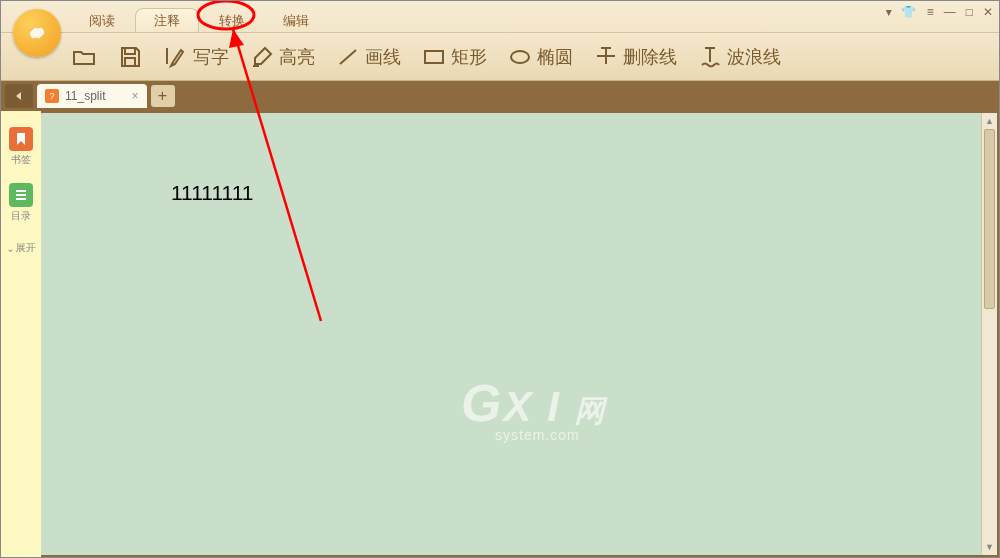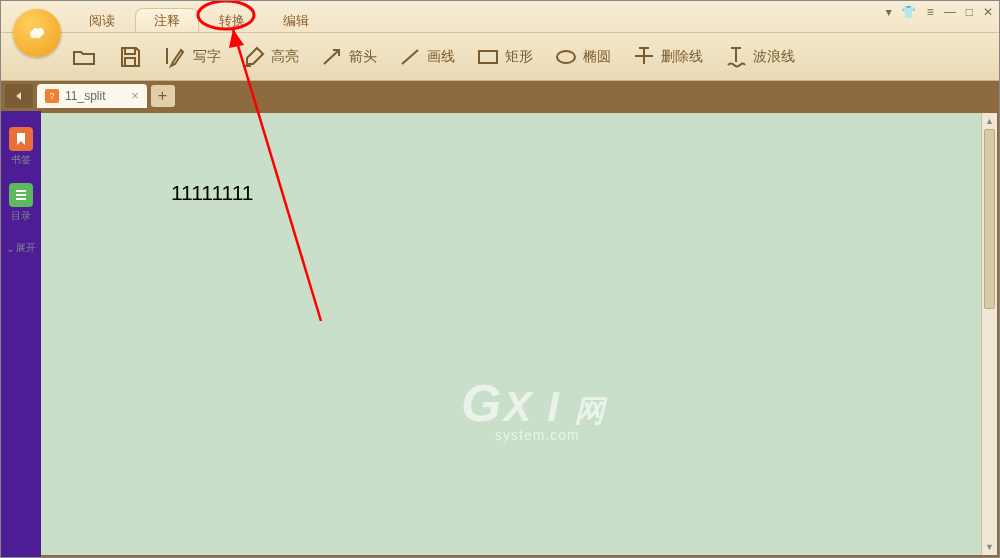--- a/index.html
+++ b/index.html
@@ -79,21 +79,21 @@
       cursor: pointer;
       border-radius: 3px;
     }
     .tool-icon {
       width: 26px;
       height: 26px;
       display: flex;
       align-items: center;
       justify-content: center;
     }
-    .tool-label { font-size: 14px; }
+    .tool-label { font-size: 18px; }
     
     .tab-bar {
       height: 30px;
       background: #8d6b3f;
       display: flex;
       align-items: center;
       padding-left: 4px;
       gap: 4px;
     }
     .back-btn {
@@ -143,21 +143,21 @@
       font-size: 16px;
     }
     
     .main-area {
       display: flex;
       height: calc(558px - 24px - 48px - 30px - 10px);
       background: #8d6b3f;
     }
     .sidebar {
       width: 40px;
-      background: #4c1d95;
+      background: #fef9c3;
       display: flex;
       flex-direction: column;
       align-items: center;
       padding-top: 12px;
       gap: 8px;
     }
     .sidebar-item {
       display: flex;
       flex-direction: column;
       align-items: center;
@@ -295,28 +295,20 @@
     </span>
     <span class="tool-label">写字</span>
   </div>
   <div class="tool-btn">
     <span class="tool-icon">
       <svg width="26" height="26" viewBox="0 0 26 26">
           <path d="M16 4 L22 10 L12 20 L6 20 L6 14 Z M4 22 L10 22" fill="none" stroke="#7a5c2e" stroke-width="2"></path>
         </svg>
     </span>
     <span class="tool-label">高亮</span>
-  </div>
-  <div class="tool-btn">
-    <span class="tool-icon">
-      <svg width="26" height="26" viewBox="0 0 26 26">
-          <path d="M5 20 L20 6 M14 6 L20 6 L20 12" fill="none" stroke="#7a5c2e" stroke-width="2"></path>
-        </svg>
-    </span>
-    <span class="tool-label">箭头</span>
   </div>
   <div class="tool-btn">
     <span class="tool-icon">
       <svg width="26" height="26" viewBox="0 0 26 26">
           <path d="M5 20 L21 6" fill="none" stroke="#7a5c2e" stroke-width="2"></path>
         </svg>
     </span>
     <span class="tool-label">画线</span>
   </div>
   <div class="tool-btn">

